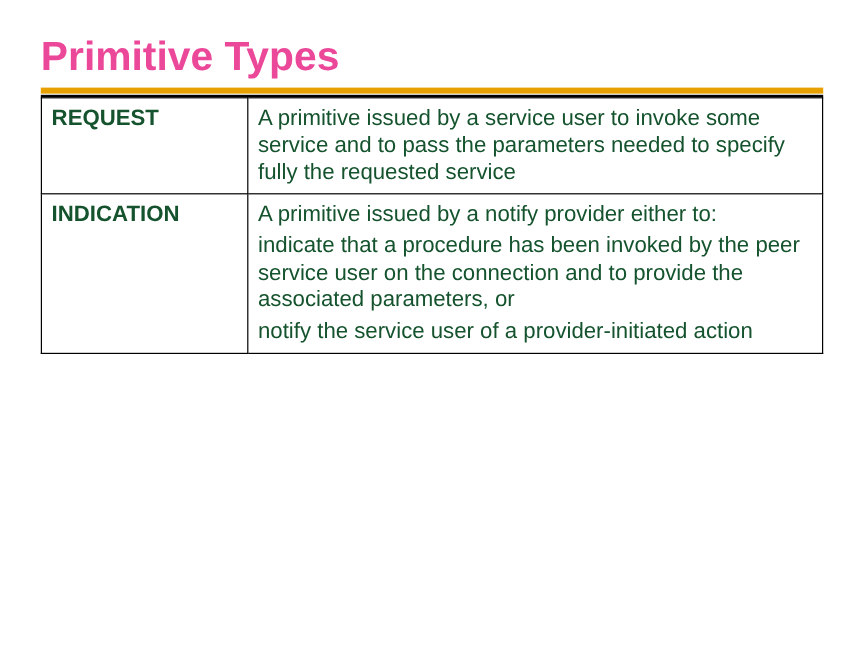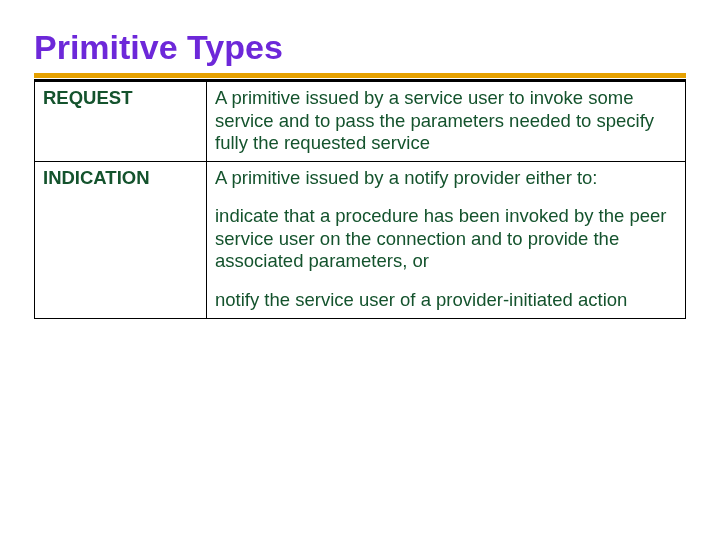--- a/index.html
+++ b/index.html
@@ -8,21 +8,21 @@
     width: 720px;
     height: 540px;
     background: #fff;
     padding: 28px 34px 0 34px;
     position: relative;
   }
   .title {
     font-family: Tahoma, Verdana, sans-serif;
     font-size: 34px;
     font-weight: 800;
-    color: #6d28d9;
+    color: #ec4899;
     margin-bottom: 6px;
     letter-spacing: 0px;
   }
   .rule-stack {
     width: 100%;
     height: 8px;
     position: relative;
   }
   .rule-orange {
     position: absolute;
@@ -49,21 +49,21 @@
     line-height: 1.22;
     color: #14532d;
     font-family: Tahoma, Verdana, sans-serif;
   }
   table.prim td.term {
     width: 172px;
     font-weight: 700;
   }
   
   table.prim tr:first-child td { border-top: 1.5px solid #000; }
-  .desc p + p { margin-top: 16px; }
+  .desc p + p { margin-top: 4px; }
 </style>
 </head>
 <body>
 
 <div class="slide">
 
   <div class="title">Primitive Types</div>
 
   <div class="rule-stack">
     <div class="rule-orange"></div>

